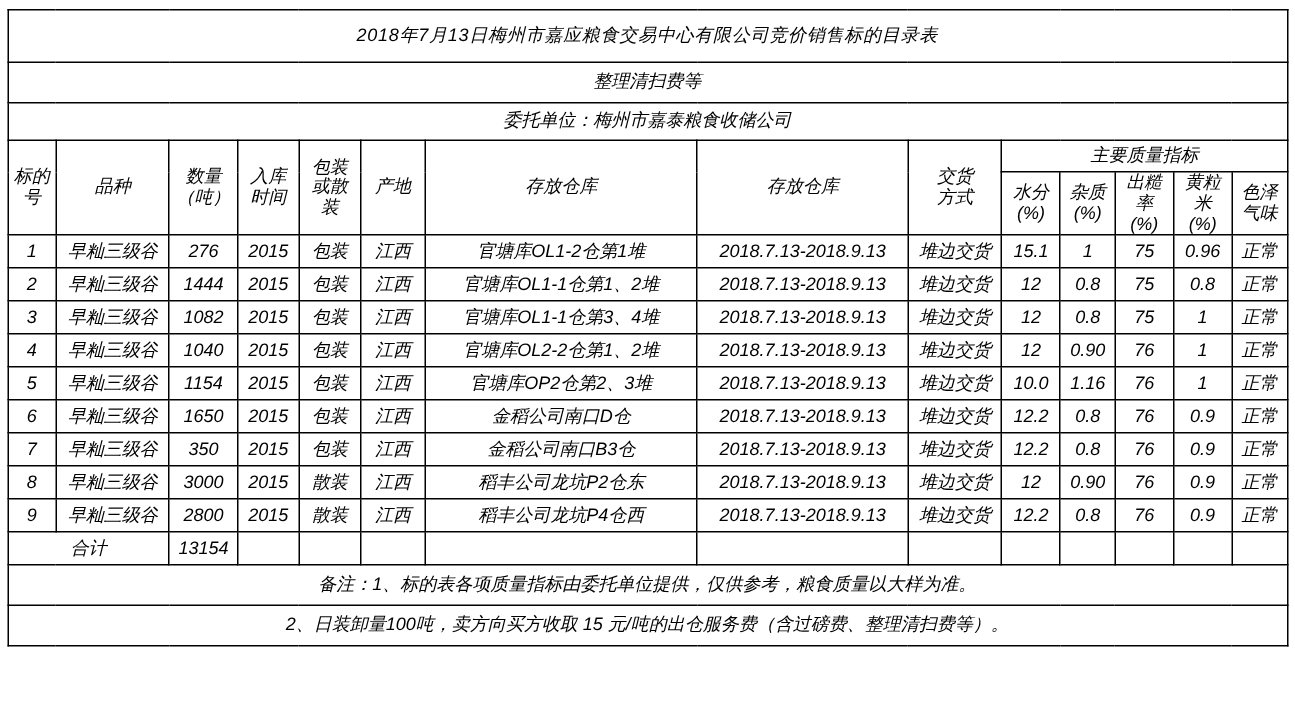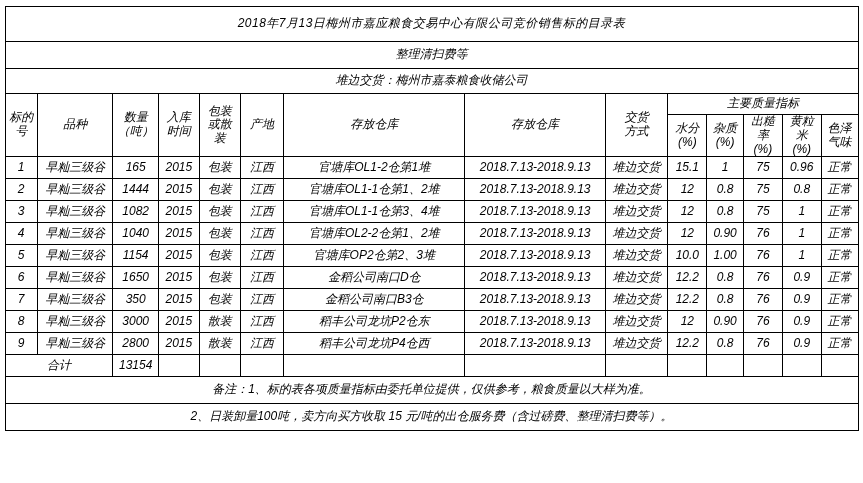--- a/index.html
+++ b/index.html
@@ -114,21 +114,21 @@
       <col style="width:34px">
     </colgroup>
     <tbody>
       <tr>
         <td class="title-cell" colspan="14">2018年7月13日梅州市嘉应粮食交易中心有限公司竞价销售标的目录表</td>
       </tr>
       <tr>
         <td class="subtitle-cell" colspan="14">整理清扫费等</td>
       </tr>
       <tr>
-        <td class="entrust-cell" colspan="14">堆边交货：梅州市嘉泰粮食收储公司</td>
+        <td class="entrust-cell" colspan="14">委托单位：梅州市嘉泰粮食收储公司</td>
       </tr>
       <tr class="hdr">
         <td rowspan="2">
           <div>标的</div>
           <div>号</div>
         </td>
         <td rowspan="2">品种</td>
         <td rowspan="2">
           <div>数量</div>
           <div>（吨）</div>
@@ -172,21 +172,21 @@
         </td>
         <td class="sub-unit">
           <div>色泽</div>
           <div>气味</div>
         </td>
       </tr>
 
       <tr class="data-row">
         <td>1</td>
         <td class="variety">早籼三级谷</td>
-        <td>165</td>
+        <td>276</td>
         <td>2015</td>
         <td>包装</td>
         <td>江西</td>
         <td>官塘库OL1-2仓第1堆</td>
         <td>2018.7.13-2018.9.13</td>
         <td>堆边交货</td>
         <td>15.1</td>
         <td>1</td>
         <td>75</td>
         <td>0.96</td>
@@ -244,21 +244,21 @@
         <td>5</td>
         <td class="variety">早籼三级谷</td>
         <td>1154</td>
         <td>2015</td>
         <td>包装</td>
         <td>江西</td>
         <td>官塘库OP2仓第2、3堆</td>
         <td>2018.7.13-2018.9.13</td>
         <td>堆边交货</td>
         <td>10.0</td>
-        <td>1.00</td>
+        <td>1.16</td>
         <td>76</td>
         <td>1</td>
         <td>正常</td>
       </tr>
       <tr class="data-row">
         <td>6</td>
         <td class="variety">早籼三级谷</td>
         <td>1650</td>
         <td>2015</td>
         <td>包装</td>

